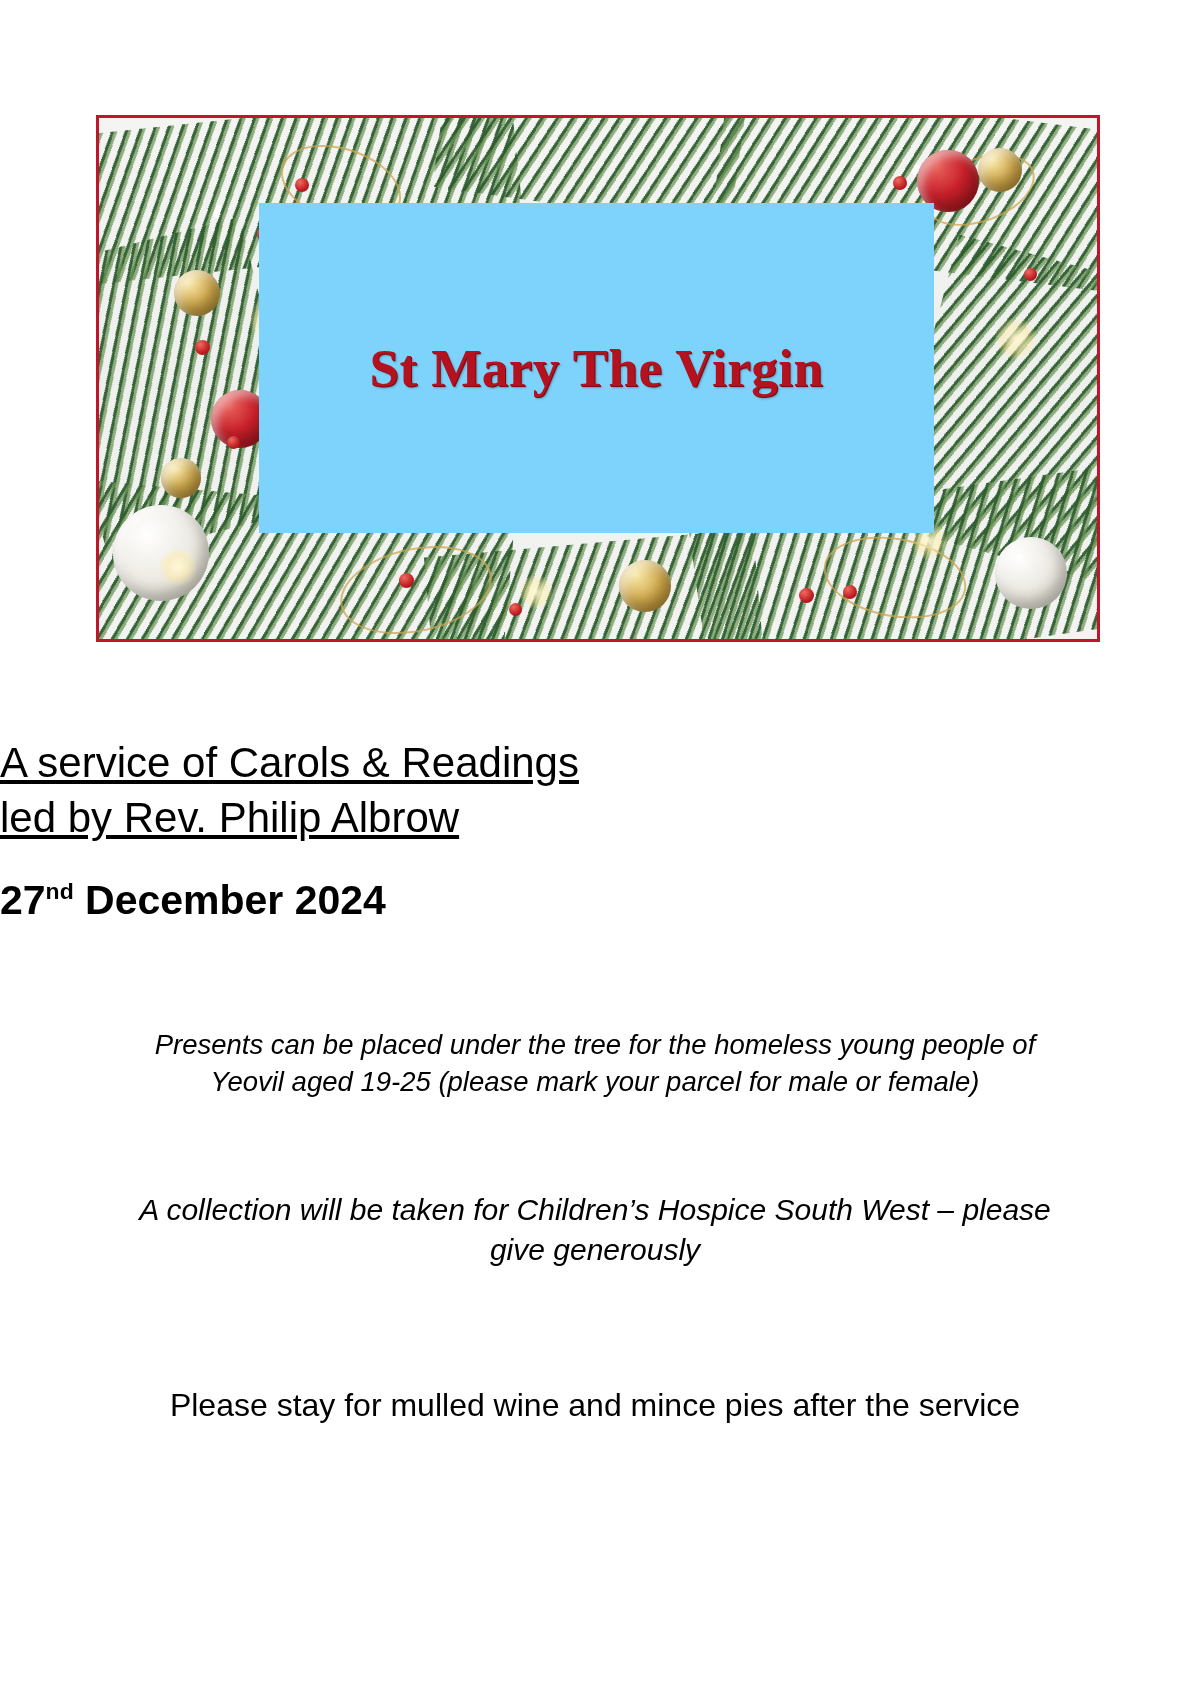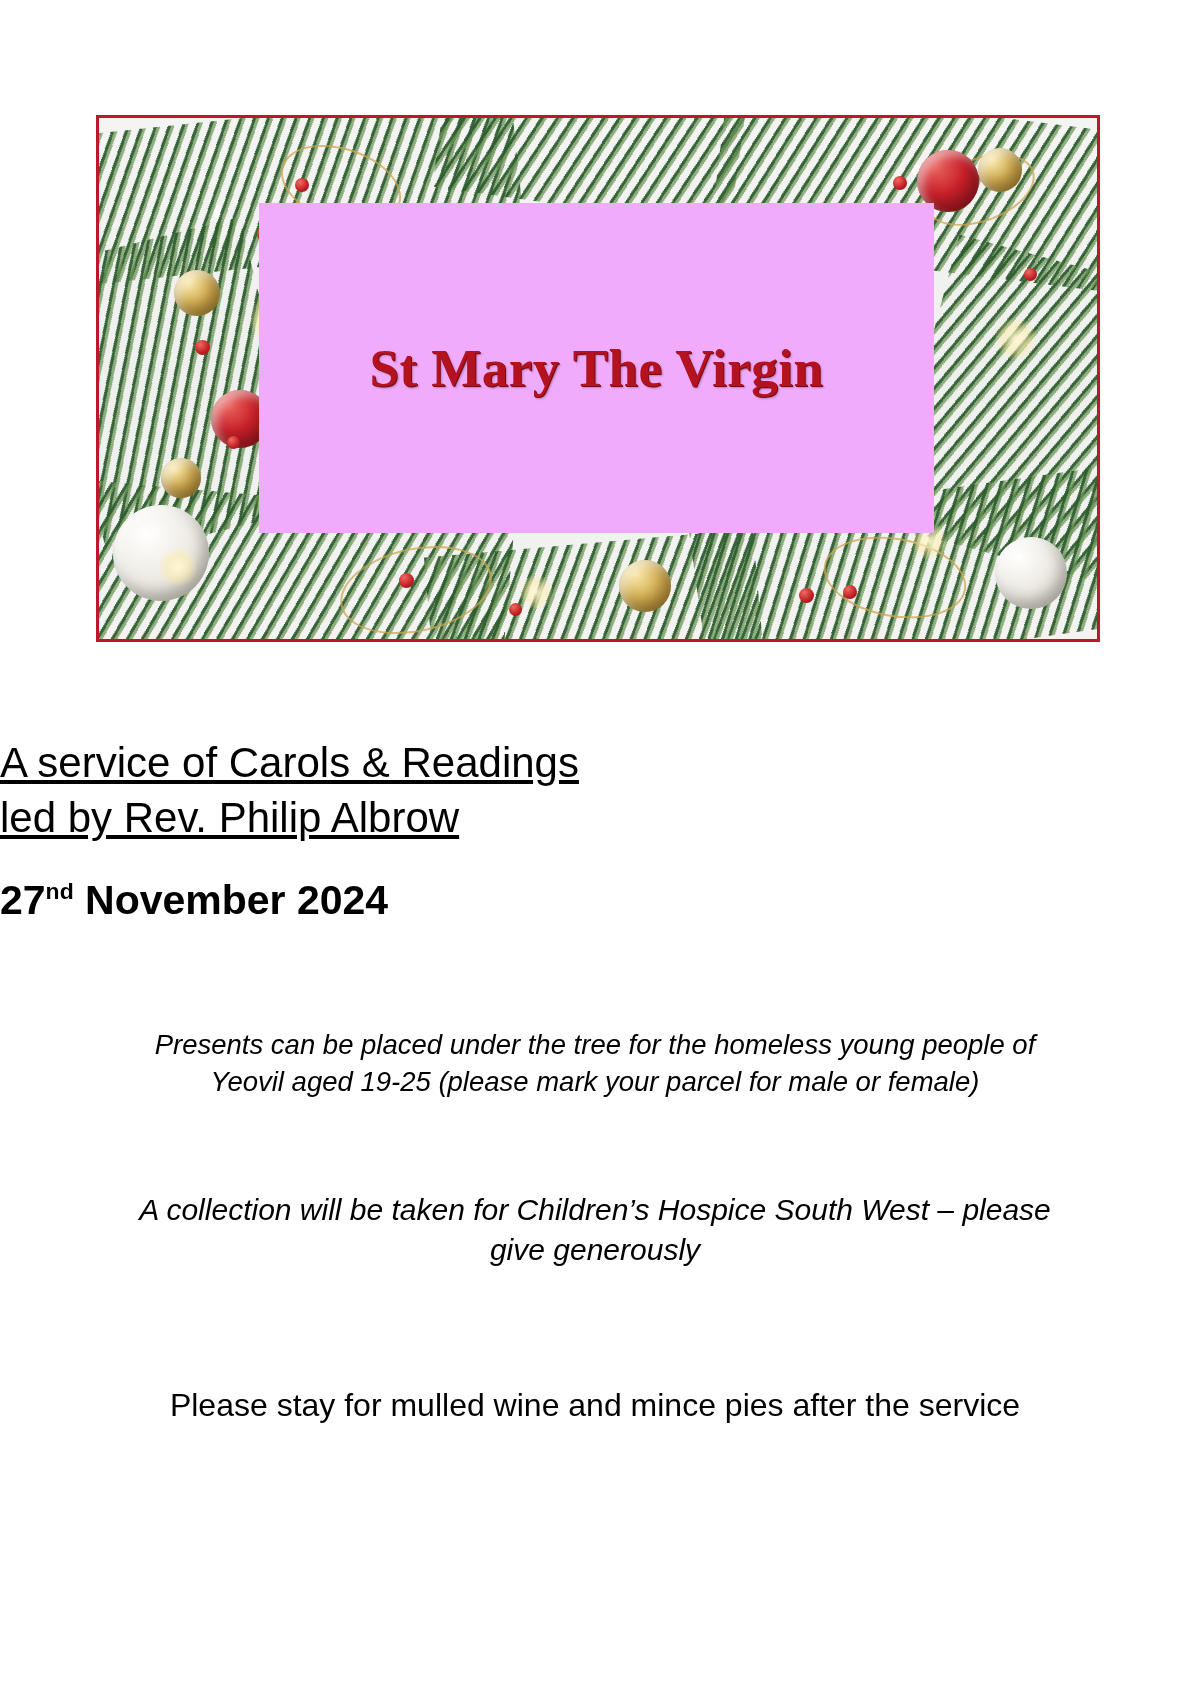--- a/index.html
+++ b/index.html
@@ -80,21 +80,21 @@
     border: 2px solid rgba(205,165,80,0.75);
     border-radius: 50%;
   }
 
   .banner-plate {
     position: absolute;
     left: 160px;
     top: 85px;
     width: 675px;
     height: 330px;
-    background: #f0abfc;
+    background: #7dd3fc;
     display: flex;
     flex-direction: column;
     align-items: center;
     justify-content: center;
   }
   .banner-title {
     font-family: "Liberation Serif", serif;
     font-weight: bold;
     font-size: 53px;
     line-height: 1.25;
@@ -212,21 +212,21 @@
     <div class="banner-title">St Mary The Virgin</div>
   </div>
 </div>
 
 <div class="content">
 
   <div class="service-line">A service of Carols &amp; Readings
 led by Rev. Philip Albrow</div>
 
   <div class="date-line">
-    <div><span>27</span><sup>nd</sup><span> November 2024</span></div>
+    <div><span>27</span><sup>nd</sup><span> December 2024</span></div>
   </div>
 
   <div class="note-presents">Presents can be placed under the tree for the homeless young people of Yeovil aged 19-25 (please mark your parcel for male or female)</div>
 
   <div class="note-collection">A collection will be taken for Children’s Hospice South West – please give generously</div>
 
   <div class="note-mulled">Please stay for mulled wine and mince pies after the service</div>
 
 </div>
 

